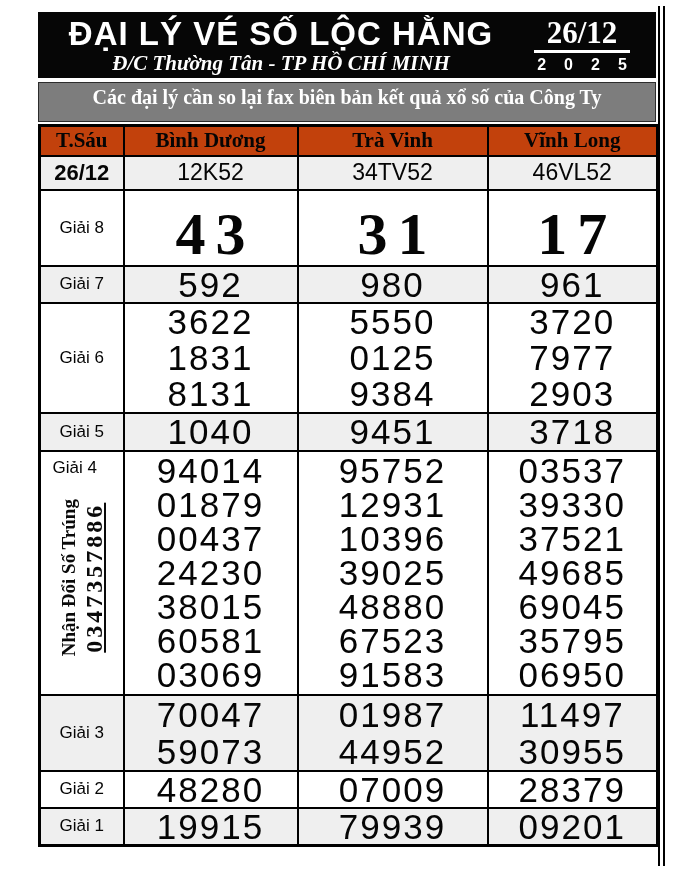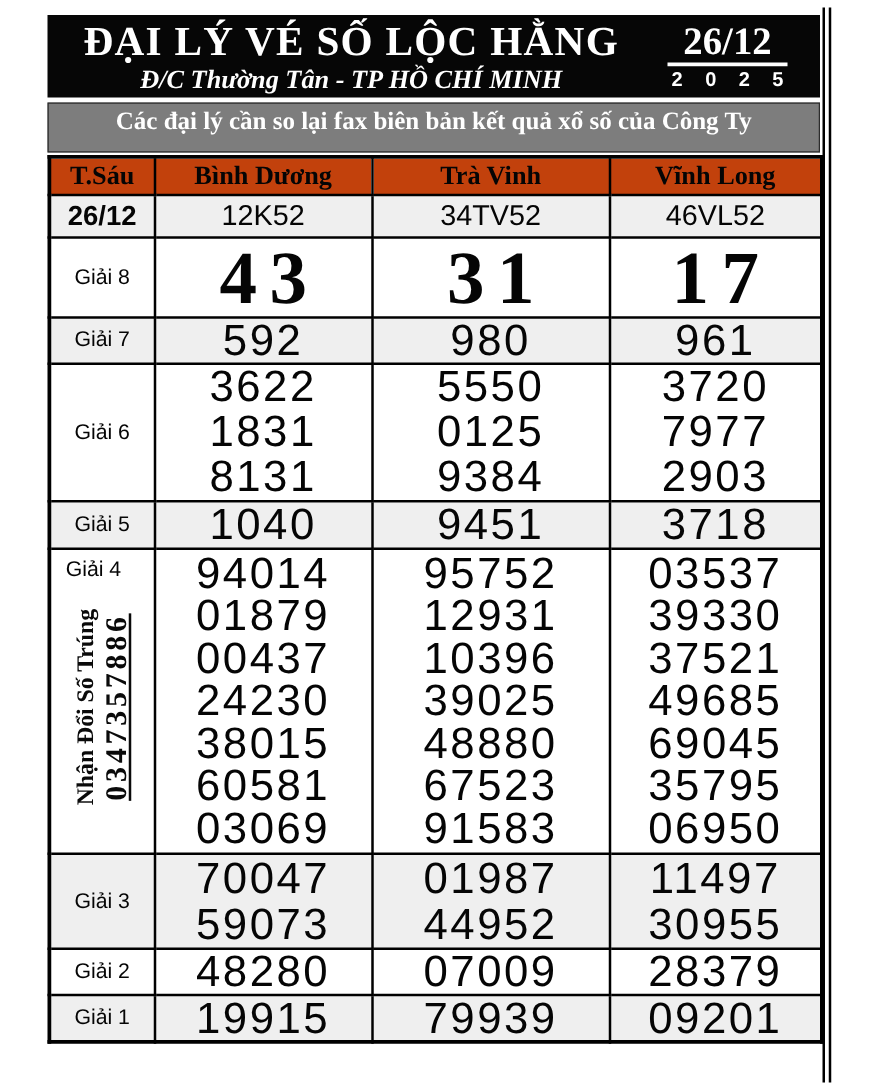--- a/index.html
+++ b/index.html
@@ -29,21 +29,21 @@
     border-right: 2px solid var(--border);
   }
 
   
   .masthead {
     height: 66px; background: var(--header_bg); color: var(--header_text);
     display: flex; align-items: center;
   }
   .masthead-main { flex: 1; text-align: center; padding-left: 6px; }
   .title {
-    font-family: Liberation Serif, serif; font-weight: bold;
+    font-family: Liberation Sans, sans-serif; font-weight: bold;
     font-size: 33px; line-height: 36px; letter-spacing: 1px; white-space: nowrap;
   }
   .subtitle {
     font-family: "Liberation Serif", serif; font-style: italic; font-weight: bold;
     font-size: 21px; line-height: 23px; white-space: nowrap;
   }
   .masthead-date { width: 138px; text-align: center; padding-right: 10px; }
   .date-big {
     display: inline-block; font-family: "Liberation Serif", serif; font-weight: bold;
     font-size: 31px; line-height: 33px; padding: 0 13px 1px 13px;
@@ -80,21 +80,21 @@
   }
   tr.code-row td { height: 34px; font-size: 23px; }
   tr.code-row td.code-date { font-weight: bold; font-size: 22px; }
 
   .label-cell { font-size: 17px; color: #141414; }
   .num { letter-spacing: 2px; font-size: 35px; line-height: 35px; }
 
   .row-g8 { height: 64px; }
   .row-g8 .num {
     font-family: "Liberation Serif", serif; font-weight: bold;
-    font-size: 60px; line-height: 62px; letter-spacing: 10px; text-indent: 10px;
+    font-size: 60px; line-height: 62px; letter-spacing: 10px; text-indent: 10px; margin-top: 12px;
   }
   .row-g7 { height: 26px; }
   .row-g6 { height: 108px; }
   .row-g6 .num { line-height: 36px; }
   .row-g5 { height: 38px; }
   .row-g4 { height: 244px; }
   .row-g4 .num { line-height: 34px; }
   .row-g3 { height: 76px; }
   .row-g3 .num { line-height: 37px; }
   .row-g2 { height: 34px; }

